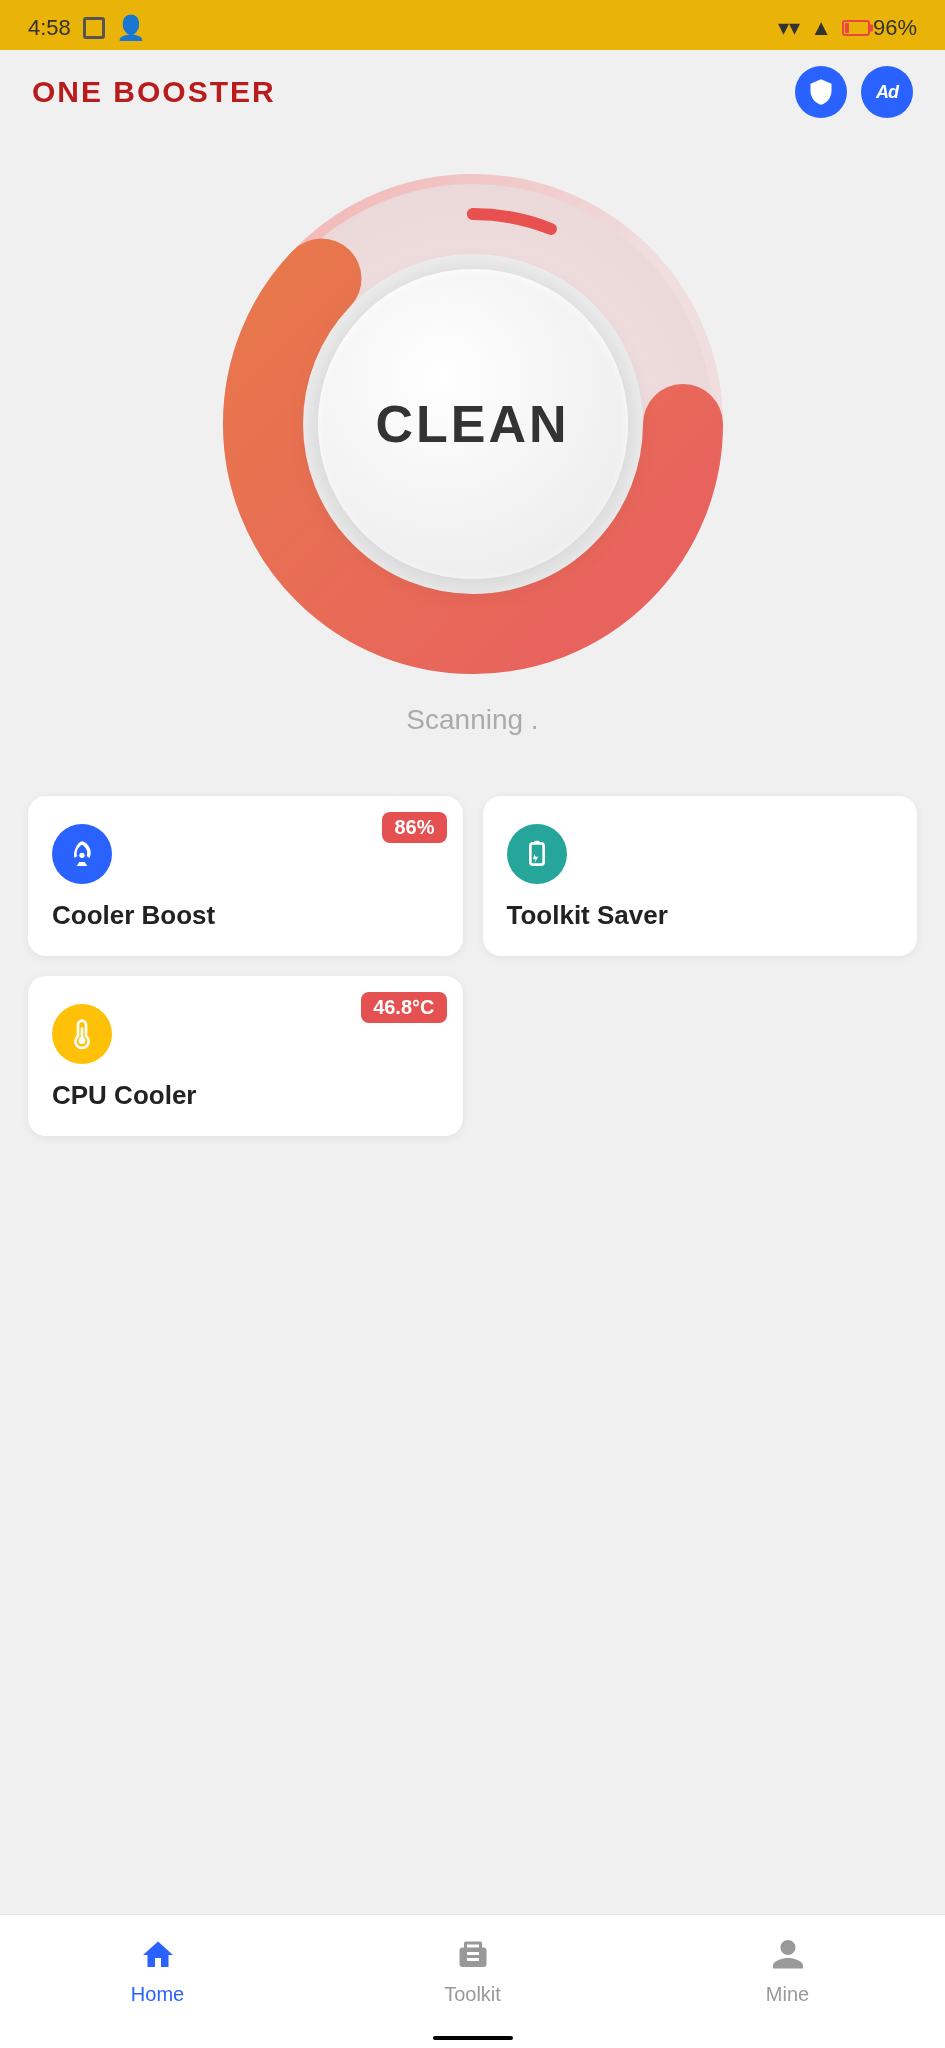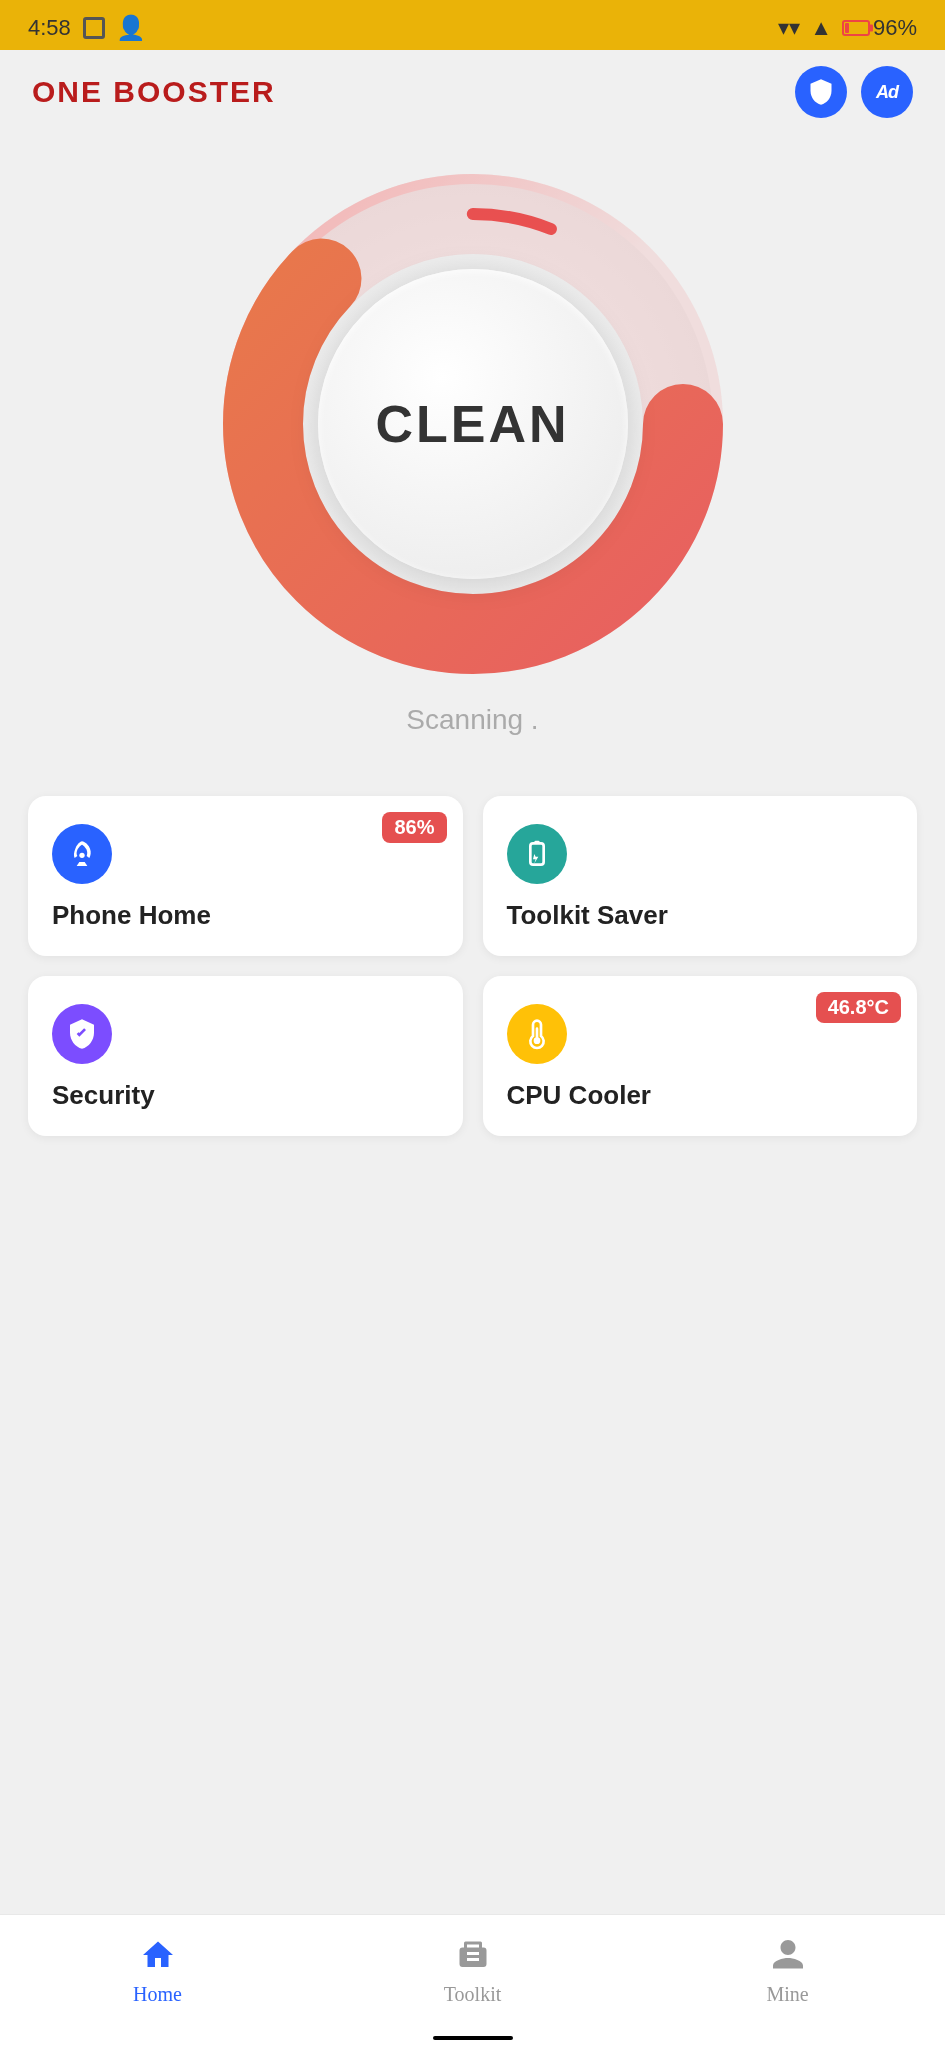--- a/index.html
+++ b/index.html
@@ -248,21 +248,20 @@
     
     .bottom-nav {
       display: flex;
       justify-content: space-around;
       align-items: center;
       padding: 18px 0 30px 0;
       background: white;
       border-top: 1px solid #e8e8e8;
       position: sticky;
       bottom: 0;
-      font-family: Liberation Serif, serif;
     }
 
     .nav-item {
       display: flex;
       flex-direction: column;
       align-items: center;
       gap: 6px;
       cursor: pointer;
       flex: 1;
     }
@@ -368,43 +367,34 @@
 
     <div class="feature-card">
       <div class="badge">86%</div>
       <div class="feature-icon-wrap blue">
         <svg viewBox="0 0 24 24">
           <path d="M12 2.5s4 .5 6 5.5c1 2.5.5 5-.5 7l-2-1.5c.5-1.5.7-3-.2-5C13.8 5.8 12 5 12 5s-1.8.8-3.3 3.5c-.9 2-1 3.5-.2 5L6.5 15c-1-2-.5-4.5.5-7 2-5 5-5.5 5-5.5z"></path>
           <circle cx="12" cy="13" r="2"></circle>
           <path d="M10 18l-2 3h8l-2-3"></path>
         </svg>
       </div>
-      <span class="feature-label">Phone Home</span>
+      <span class="feature-label">Cooler Boost</span>
     </div>
 
     <div class="feature-card">
       <div class="feature-icon-wrap teal">
         <svg viewBox="0 0 24 24">
           <rect x="7" y="4" width="10" height="16" rx="2" ry="2" fill="none" stroke="white" stroke-width="2"></rect>
           <rect x="10" y="2" width="4" height="2" rx="1" fill="white"></rect>
           <path d="M10 12l-1 4h2l-1 3 3-5h-2z" fill="white"></path>
         </svg>
       </div>
       <span class="feature-label">Toolkit Saver</span>
     </div>
 
-    <div class="feature-card">
-      <div class="feature-icon-wrap purple">
-        <svg viewBox="0 0 24 24">
-          <path d="M12 1L3 5v6c0 5.55 3.84 10.74 9 12 5.16-1.26 9-6.45 9-12V5l-9-4z"></path>
-          <path d="M10 14l-2-2 1.4-1.4.6.6 3.6-3.6L15 9l-5 5z" fill="#7c4dff"></path>
-        </svg>
-      </div>
-      <span class="feature-label">Security</span>
-    </div>
 
     <div class="feature-card">
       <div class="badge">46.8°C</div>
       <div class="feature-icon-wrap amber">
         <svg viewBox="0 0 24 24">
           <path d="M12 2a3 3 0 00-3 3v8.5a5 5 0 106 0V5a3 3 0 00-3-3z" fill="none" stroke="white" stroke-width="2"></path>
           <circle cx="12" cy="17" r="2.5" fill="white"></circle>
           <path d="M12 8v7" stroke="white" stroke-width="2" stroke-linecap="round"></path>
         </svg>
       </div>

